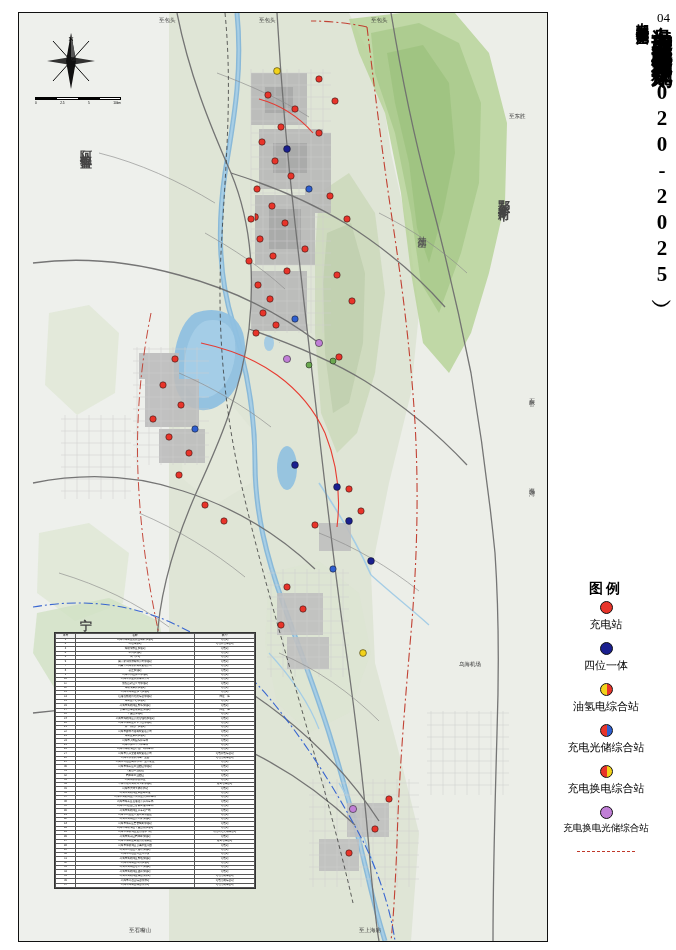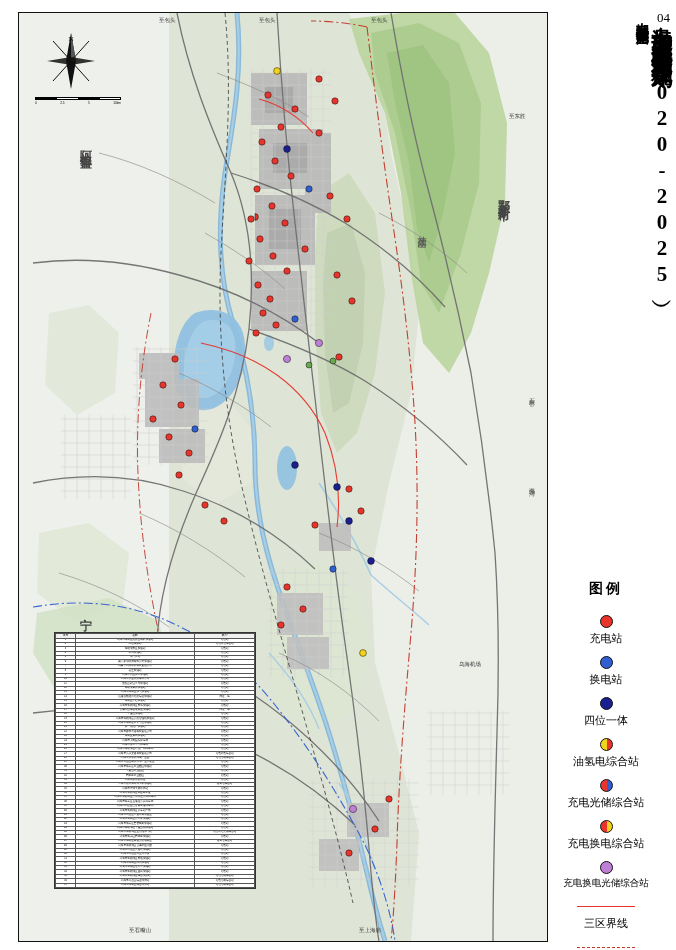--- a/index.html
+++ b/index.html
@@ -92,21 +92,21 @@
     right: 6px;
     top: 580px;
     width: 128px;
   }
   #legend-title {
     text-align: center;
     font-family: "Liberation Serif", serif;
     font-weight: bold;
     font-size: 14px;
     letter-spacing: 3px;
-    margin-bottom: 14px;
+    margin-bottom: 0;
     color: #000;
   }
   .legend-row {
     display: flex;
     flex-direction: column;
     align-items: center;
     margin-bottom: 7px;
   }
   .legend-symbol {
     height: 18px;
@@ -824,26 +824,20 @@
     <div id="legend-title">图例</div>
     <div id="legend-items">
         <div class="legend-row">
           <div class="legend-symbol">
             <span class="sym-circle" style="background: rgb(232, 52, 42);"></span>
           </div>
           <div class="legend-label">充电站</div>
         </div>
         <div class="legend-row">
           <div class="legend-symbol">
-            <span class="sym-circle" style="background: rgb(47, 95, 208);"></span>
-          </div>
-          <div class="legend-label">换电站</div>
-        </div>
-        <div class="legend-row">
-          <div class="legend-symbol">
             <span class="sym-circle" style="background: rgb(26, 31, 143);"></span>
           </div>
           <div class="legend-label">四位一体</div>
         </div>
         <div class="legend-row">
           <div class="legend-symbol">
             <span class="sym-half" style="background: linear-gradient(90deg, rgb(242, 210, 26) 0px, rgb(242, 210, 26) 50%, rgb(232, 52, 42) 50%, rgb(232, 52, 42) 100%);"></span>
           </div>
           <div class="legend-label">油氢电综合站</div>
         </div>
@@ -860,25 +854,19 @@
           <div class="legend-label">充电换电综合站</div>
         </div>
         <div class="legend-row">
           <div class="legend-symbol">
             <span class="sym-circle" style="background: rgb(192, 127, 214);"></span>
           </div>
           <div class="legend-label small">充电换电光储综合站</div>
         </div>
         <div class="legend-row">
           <div class="legend-symbol">
-            <span class="sym-line" style="border-top-color: rgb(232, 52, 42); border-top-style: solid;"></span>
-          </div>
-          <div class="legend-label">三区界线</div>
-        </div>
-        <div class="legend-row">
-          <div class="legend-symbol">
             <span class="sym-line" style="border-top-color: rgb(192, 57, 43); border-top-style: dashed;"></span>
           </div>
         </div>
       </div>
   </div>
 
 </div>
 
 </body></html>

